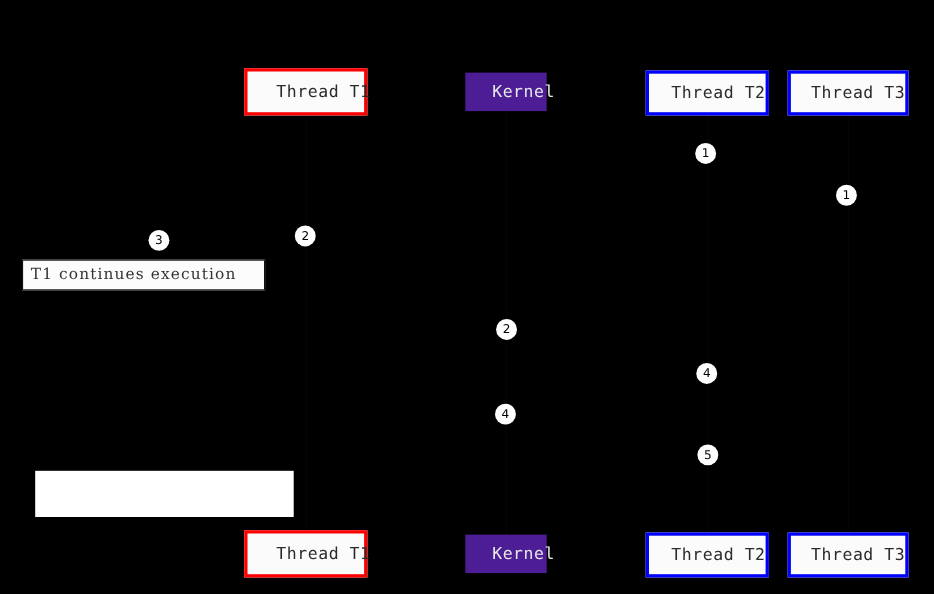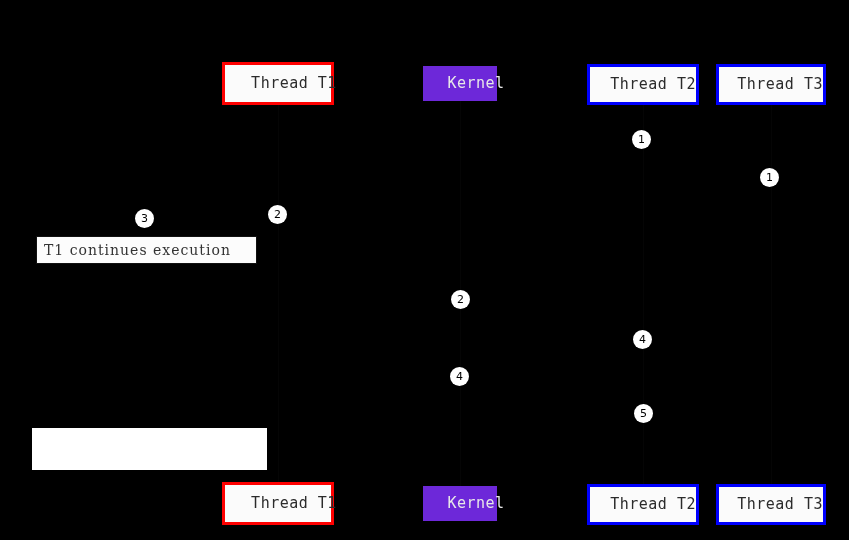--- a/index.html
+++ b/index.html
@@ -30,21 +30,21 @@
     letter-spacing: 0.5px;
     line-height: 1;
     padding-left: 32px;
   }
   .participant.outline {
     background: #fbfbfb;
     color: #2b2b2b;
     border-style: solid;
   }
   .participant.filled {
-    background: #6d28d9;
+    background: #4c1d95;
     color: #e8e8e8;
     border: 0;
   }
   .bd-red   { border-color: #fe0000; border-width: 3px; }
   .bd-blue  { border-color: #0000fe; border-width: 3px; justify-content: flex-end; }
 
   
   .lifeline {
     position: absolute;
     width: 1px;
@@ -136,21 +136,21 @@
   <div class="badge" style="left:633px; top:330px;">
     <span>4</span>
   </div>
   <div class="badge" style="left:450px; top:367px;">
     <span>4</span>
   </div>
   <div class="badge" style="left:634px; top:404px;">
     <span>5</span>
   </div>
 
-  <div class="note" style="left:36px; top:236px; width:221px; height:28px;">
+  <div class="note" style="left:20px; top:236px; width:221px; height:28px;">
     <span>T1 continues execution</span>
   </div>
 
   <div class="panel" style="left:32px; top:428px; width:235px; height:42px;">
     <span></span>
   </div>
 
   <div class="participant outline bd-red" style="left:222px; top:482px; width:112px; height:43px;">
     <span>Thread T1</span>
   </div>

